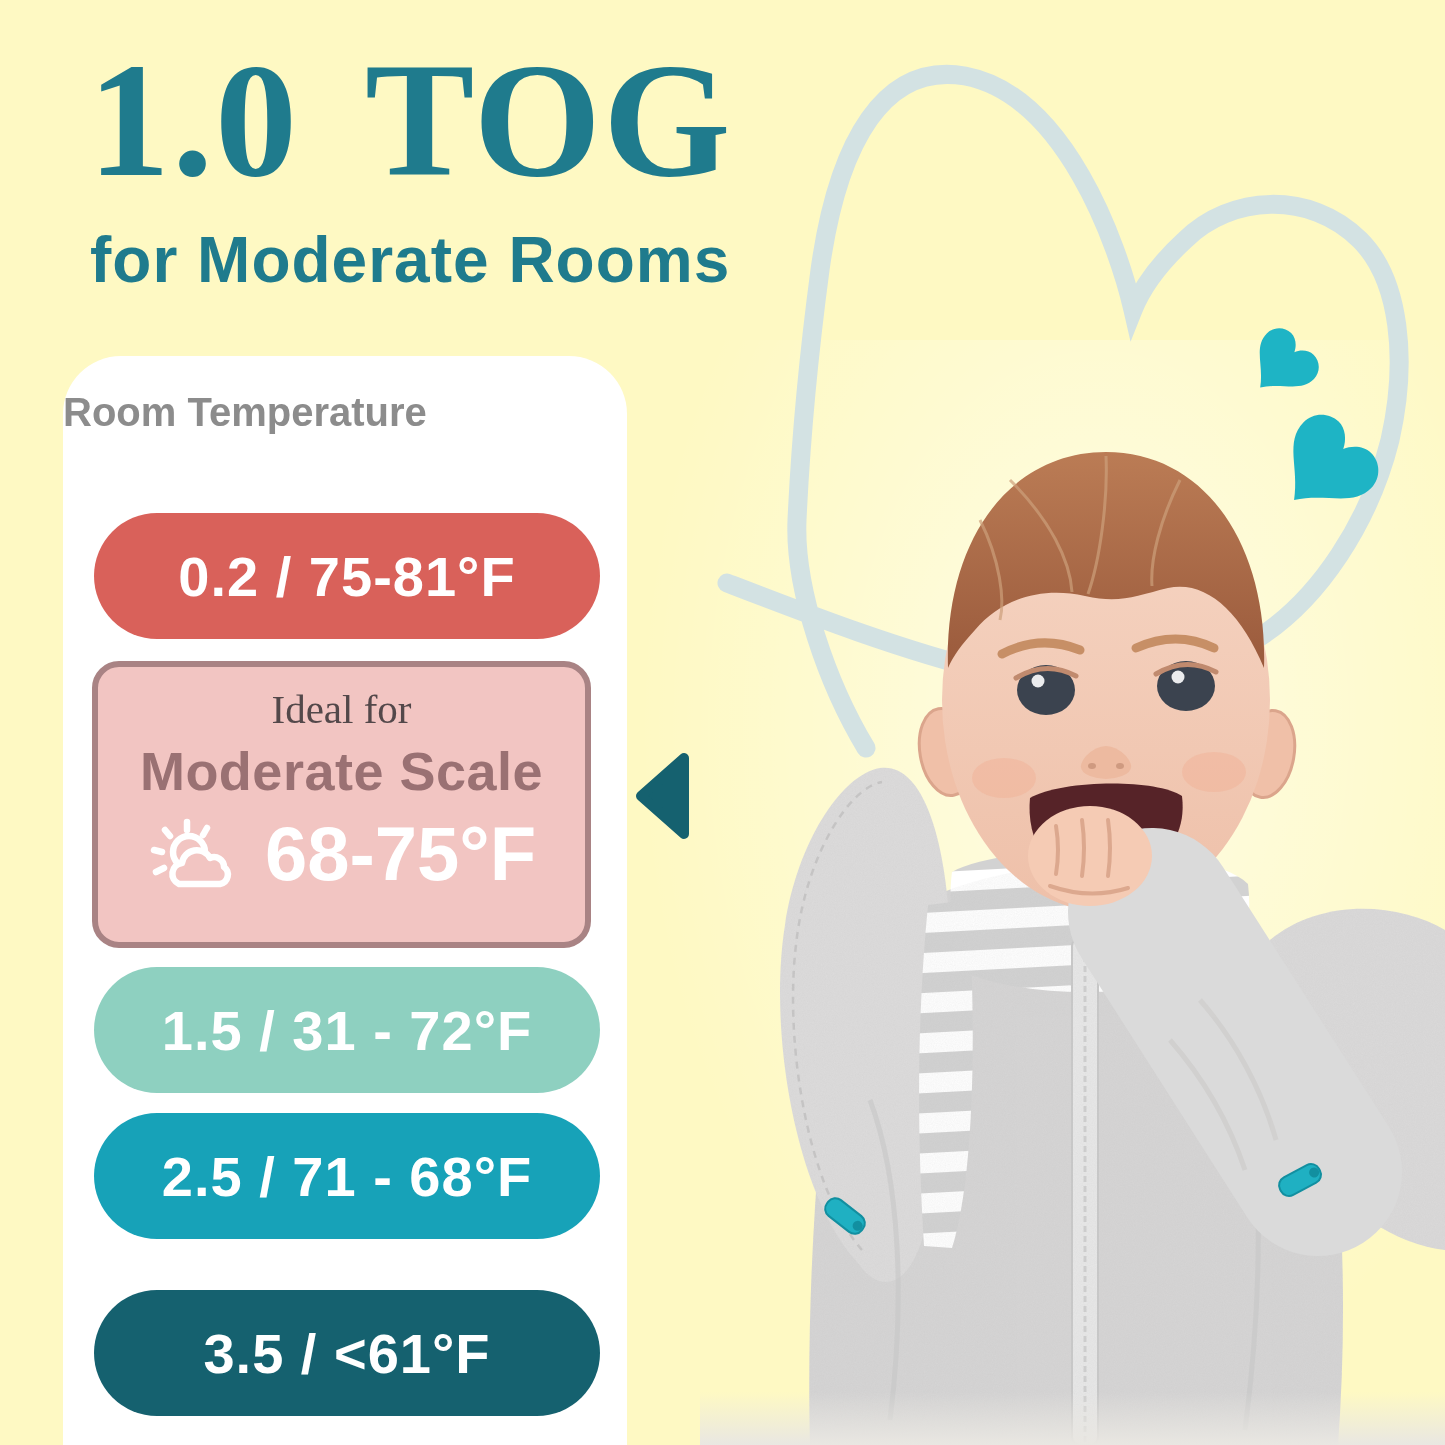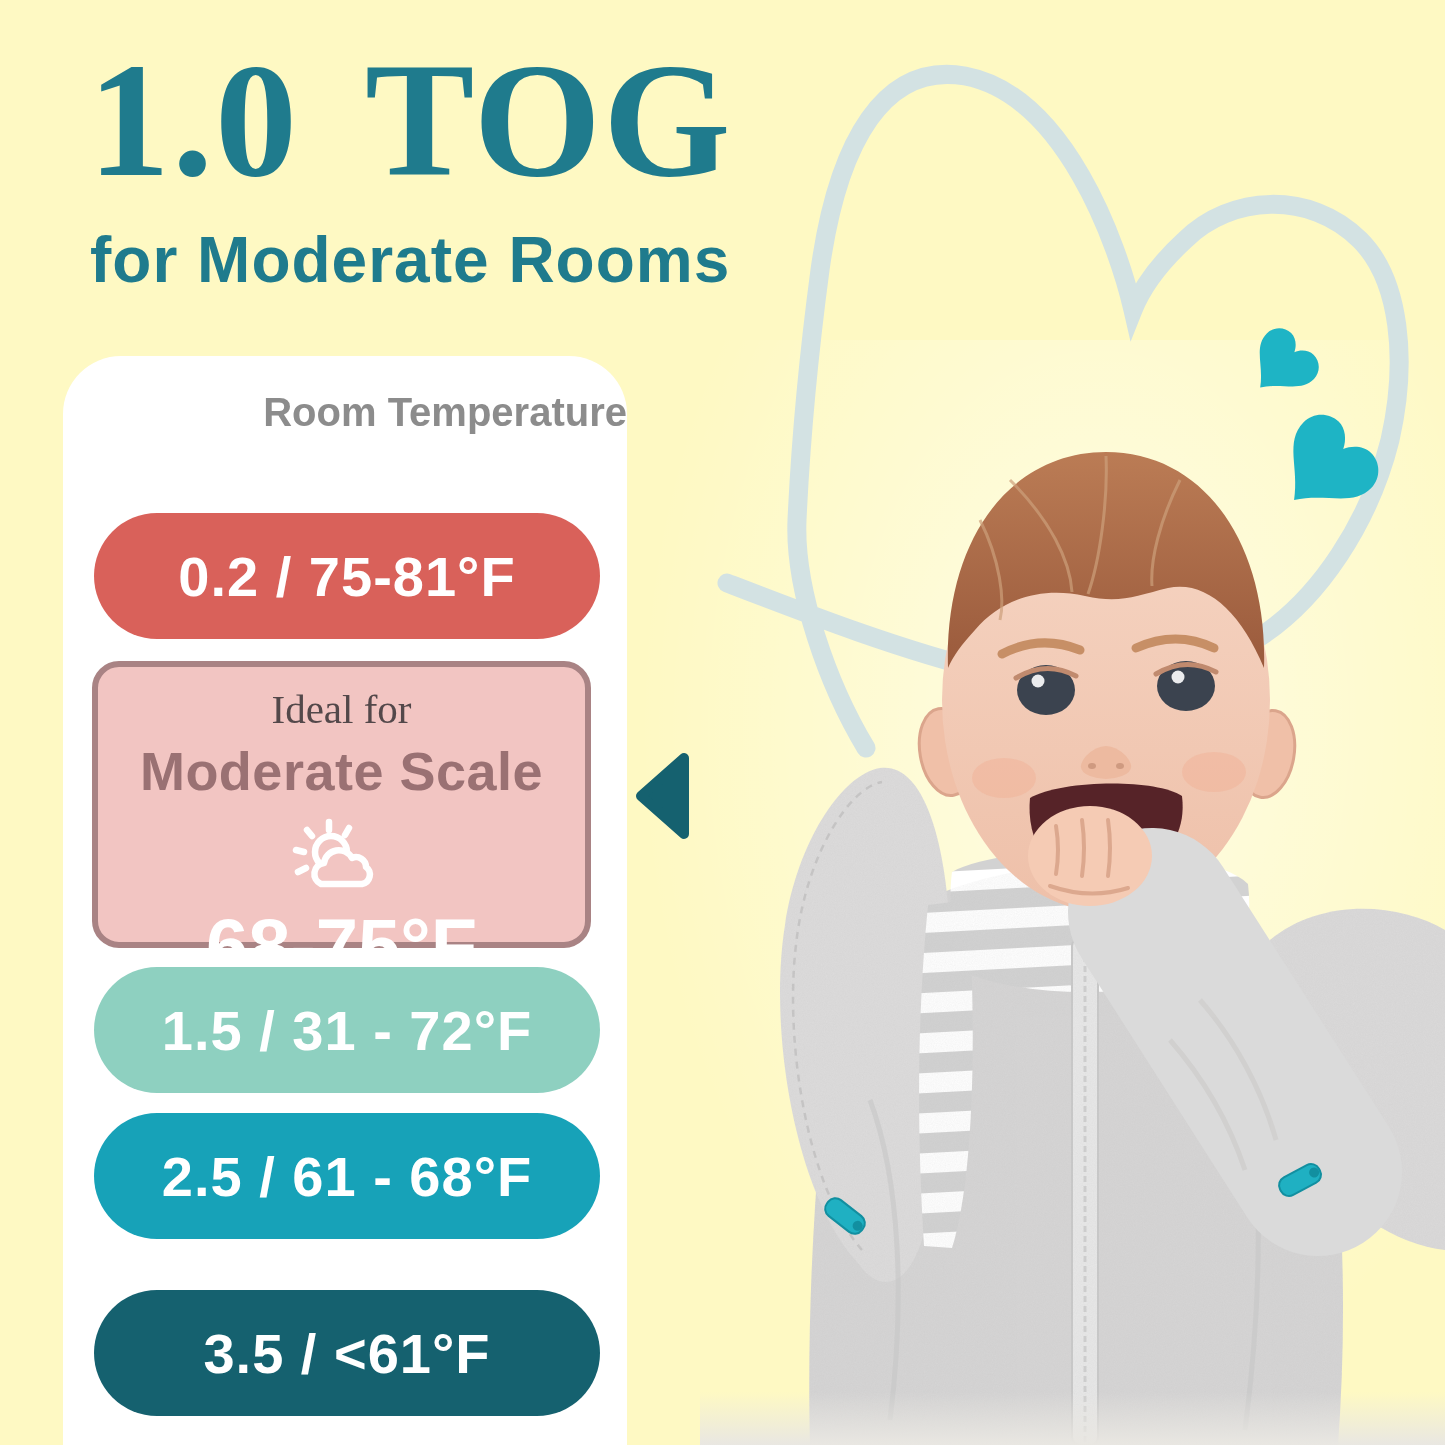--- a/index.html
+++ b/index.html
@@ -17,38 +17,38 @@
   .hero-title{
     font-family:"Liberation Serif","DejaVu Serif",serif;
     font-weight:700;font-size:164px;line-height:1;letter-spacing:2px;word-spacing:26px;margin:0;
   }
   .hero-subtitle{font-weight:700;font-size:64px;line-height:1;margin:26px 0 0 2px;letter-spacing:1px;}
   
   .panel{
     position:absolute;left:63px;top:356px;width:564px;bottom:0;
     background:#ffffff;border-radius:58px 58px 0 0;
   }
-  .panel-heading{margin-top:32px;text-align:right;font-weight:700;font-size:40px;line-height:1.2;}
+  .panel-heading{margin-top:32px;text-align:left;font-weight:700;font-size:40px;line-height:1.2;}
   .pill{
     position:absolute;left:31px;width:506px;height:126px;border-radius:63px;
     display:flex;align-items:center;justify-content:center;
     font-weight:700;font-size:56px;letter-spacing:1px;
   }
   .pill-0{top:157px;}
   .pill-1{top:611px;}
   .pill-2{top:757px;}
   .pill-3{top:934px;}
   .ideal-card{
     position:absolute;left:29px;top:305px;width:499px;height:287px;box-sizing:border-box;
     border-radius:50px;border:6px solid #a98384;
     display:flex;flex-direction:column;align-items:center;
   }
   .ideal-intro{font-family:"Liberation Serif","DejaVu Serif",serif;font-size:41px;margin-top:22px;line-height:1;}
   .ideal-room{font-weight:700;font-size:54px;line-height:1;margin-top:14px;letter-spacing:0.5px;}
-  .ideal-temp-row{display:flex;align-items:center;justify-content:center;gap:14px;margin-top:16px;flex-direction:column;}
+  .ideal-temp-row{display:flex;align-items:center;justify-content:center;gap:14px;margin-top:16px;}
   .ideal-temp{font-weight:700;font-size:76px;line-height:1;}
   .pointer{position:absolute;left:632px;top:748px;}
 </style>
 </head>
 <body>
 
 <div class="canvas">
 
   <div class="photo-glow"></div>
 
@@ -207,21 +207,21 @@
             <circle cx="42" cy="38" r="16"></circle>
           </g>
           <path d="M 32 70 a 11 11 0 0 1 3 -21 a 15 15 0 0 1 28 -5 a 10 10 0 0 1 14 9 a 9.5 9.5 0 0 1 -4 17 z" fill="#f2c5c2" stroke="#ffffff" stroke-width="6.5" stroke-linejoin="round" stroke-linecap="round"></path>
         </svg>
         <span class="ideal-temp" style="color: rgb(255, 255, 255);">68-75°F</span>
       </div>
     </div>
 
     <div class="pill pill-1" style="background-color: rgb(142, 208, 192); color: rgb(255, 255, 255);">1.5 / 31 - 72°F</div>
 
-    <div class="pill pill-2" style="background-color: rgb(23, 162, 184); color: rgb(255, 255, 255);">2.5 / 61 - 68°F</div>
+    <div class="pill pill-2" style="background-color: rgb(23, 162, 184); color: rgb(255, 255, 255);">2.5 / 71 - 68°F</div>
 
     <div class="pill pill-3" style="background-color: rgb(21, 97, 111); color: rgb(255, 255, 255);">3.5 / &lt;61°F</div>
   </div>
 
   <svg class="pointer" width="60" height="96" viewBox="0 0 60 96">
     <polygon points="52,10 52,86 9,48" stroke-width="10" stroke-linejoin="round" fill="#15616f" stroke="#15616f"></polygon>
   </svg>
 
 </div>
 

